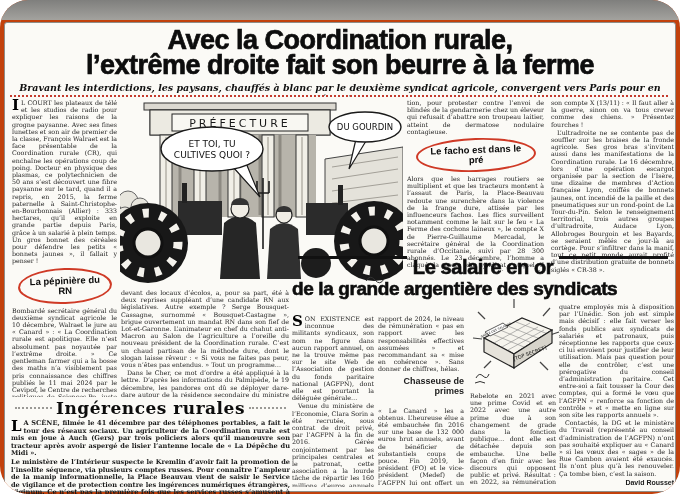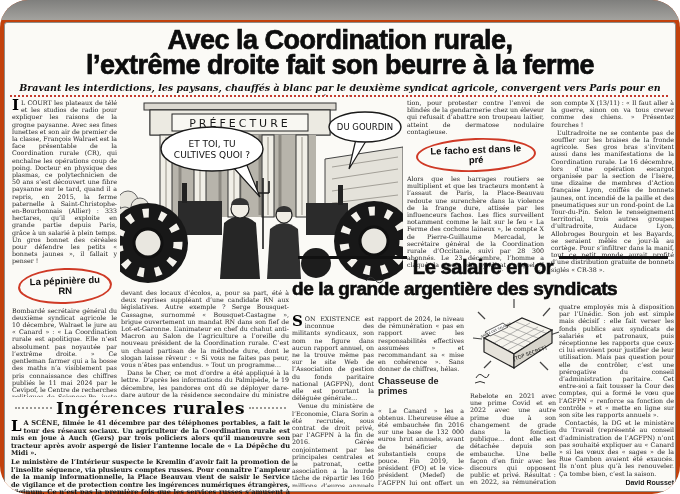--- a/index.html
+++ b/index.html
@@ -37,21 +37,21 @@
   .ing-body{margin-top:3px;font:bold 6.6px/7.6px "DejaVu Serif",serif;text-align:justify;}
   .ing-body p{margin:0 0 1px 0;text-indent:6px;}
   .ing-body p.np{text-indent:0;}
   
   .sal-head{position:absolute;left:292px;top:256px;width:382px;
       font-family:"Liberation Sans",sans-serif;font-weight:bold;color:#0d0d0d;
       -webkit-text-stroke:0.6px #0d0d0d;letter-spacing:-0.4px;}
   .sal-l1{display:flex;align-items:flex-start;font-size:20px;line-height:22px;text-align:center;}
   .sal-l1 .bar{flex:1;border-top:3px solid #111;margin:0 6px;}
   .sal-l2{font-size:19px;line-height:22px;text-align:left;}
-  .crosshead2{font:bold 9px/10px "Liberation Sans",sans-serif;text-align:left;
+  .crosshead2{font:bold 9px/10px "Liberation Sans",sans-serif;text-align:right;
       margin:3px 0 11px;text-indent:0;}
   .money{position:absolute;left:470px;top:296px;width:92px;height:92px;}
   svg text{font-family:"DejaVu Sans",sans-serif;}
 </style>
 </head>
 <body>
 
 <div id="page">
   <div class="topband"></div>
   <div class="frame"></div>

